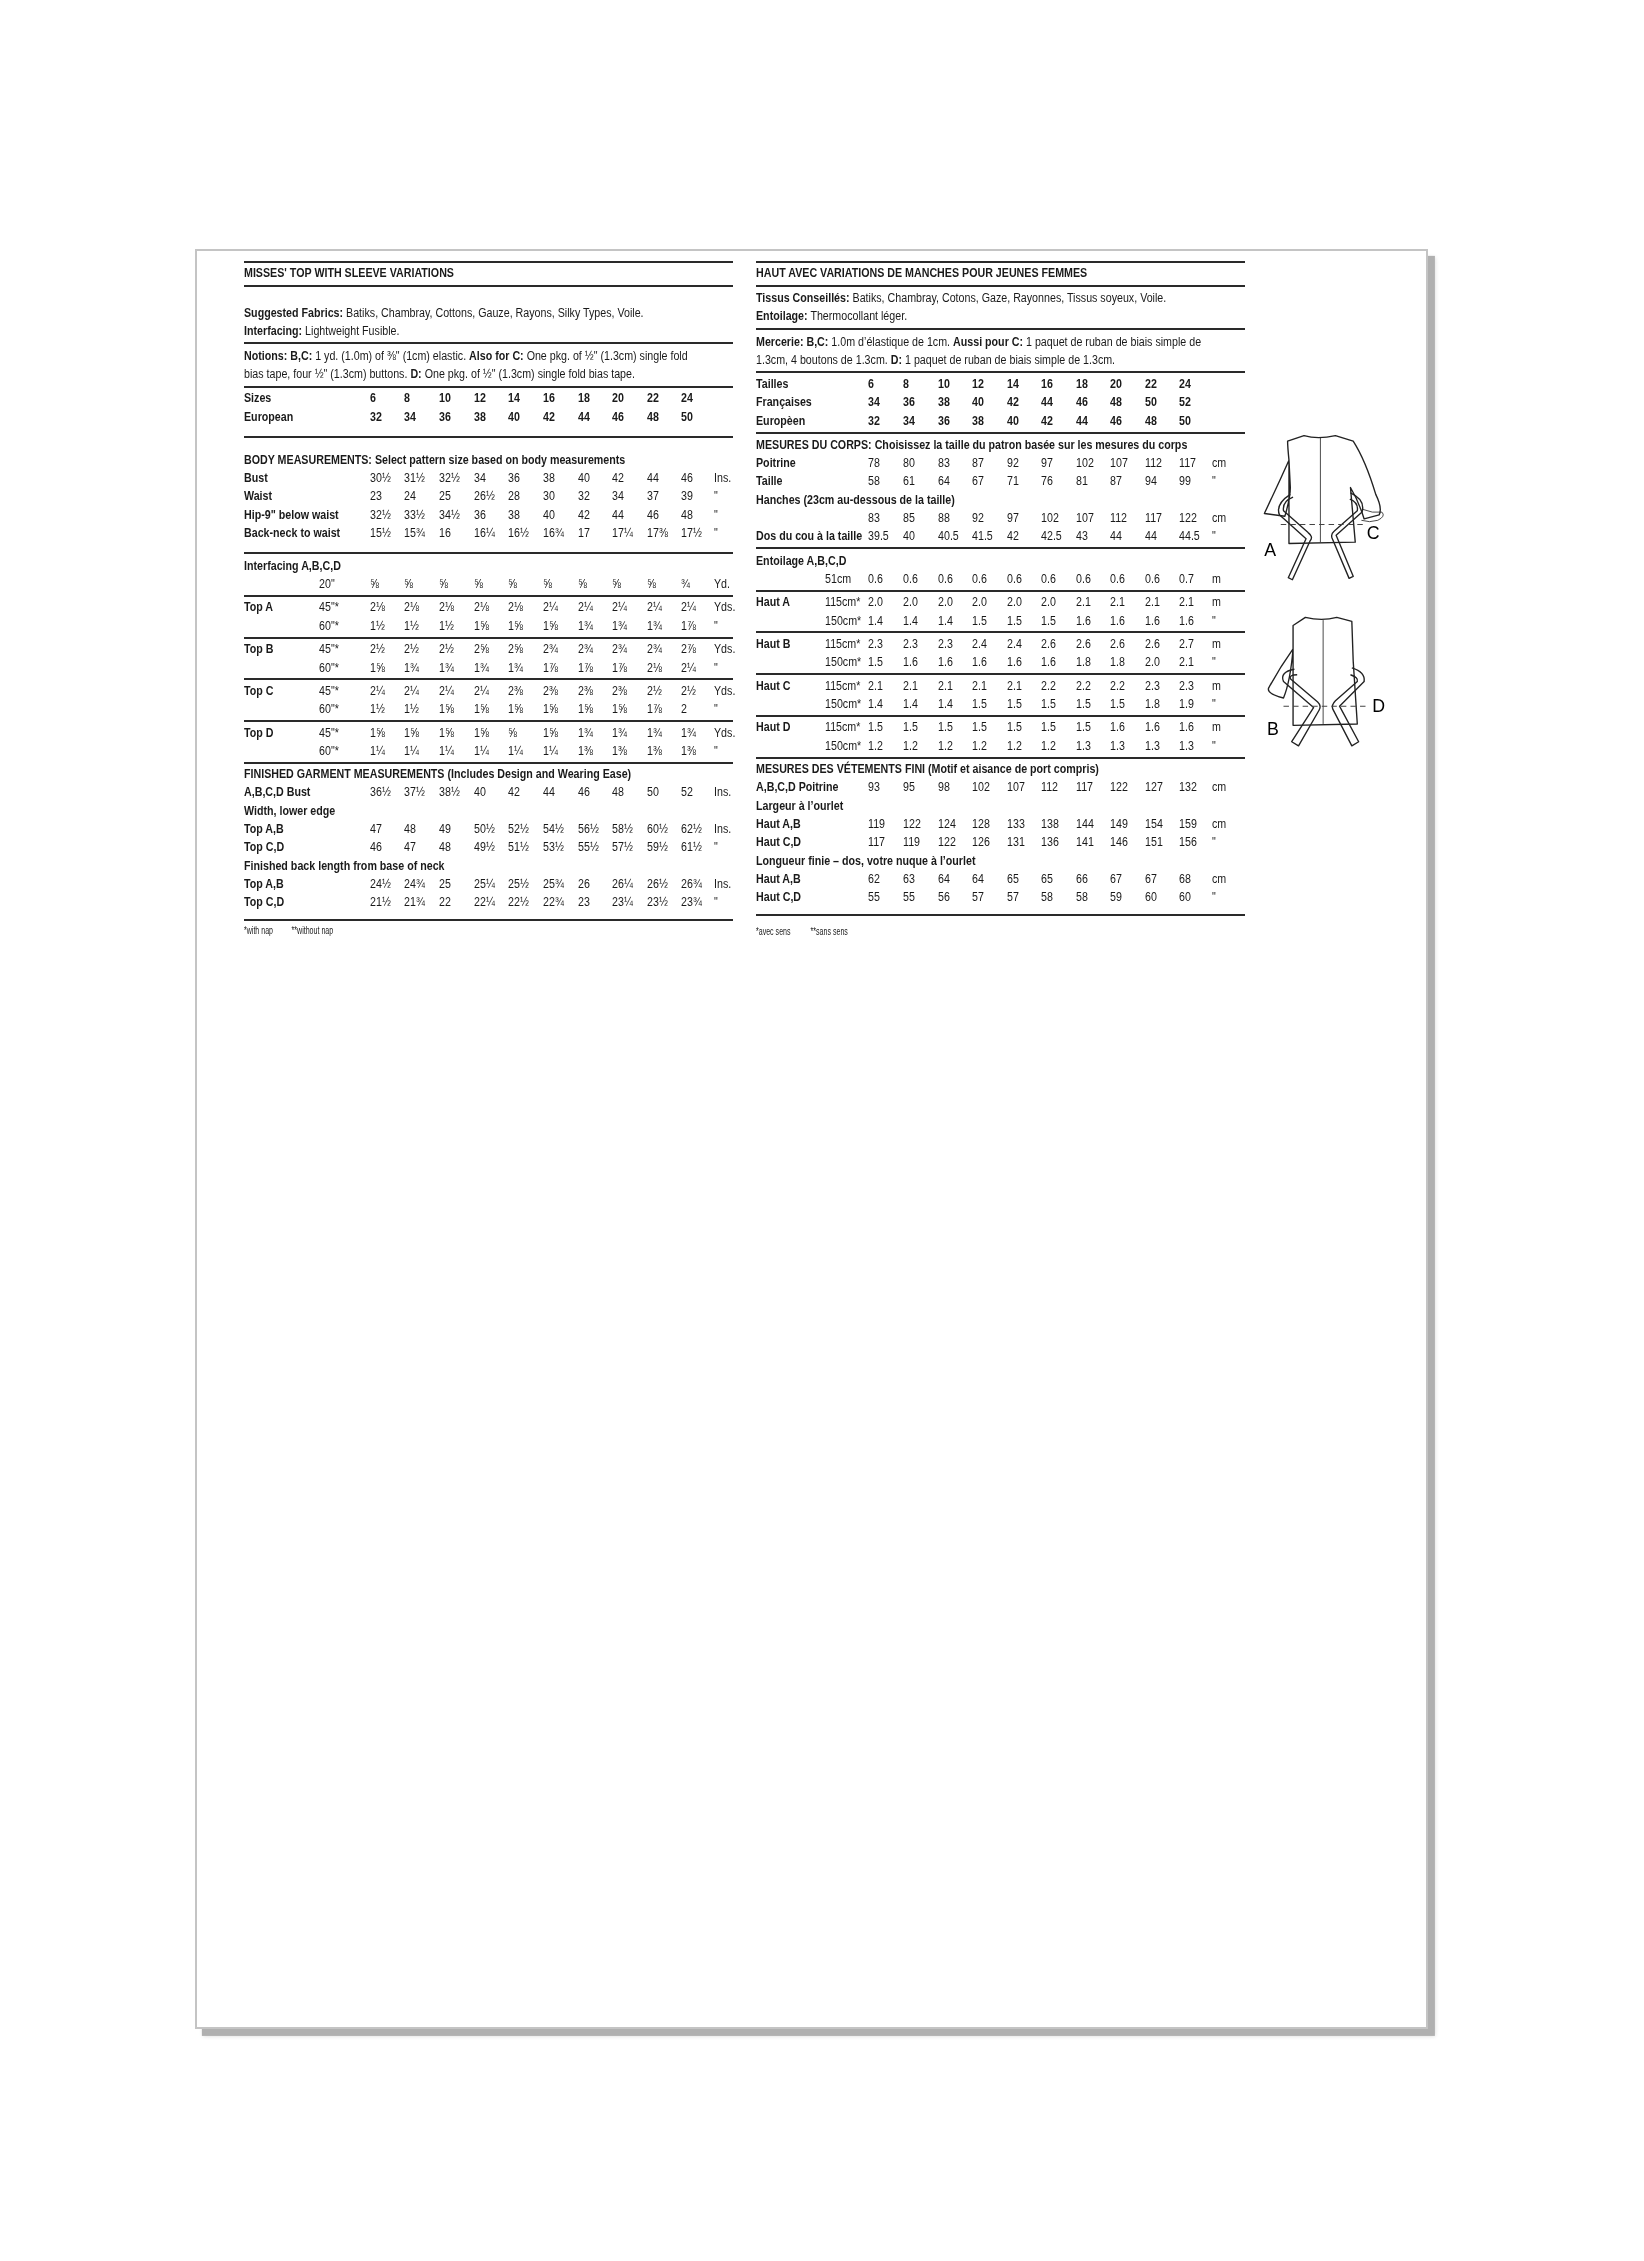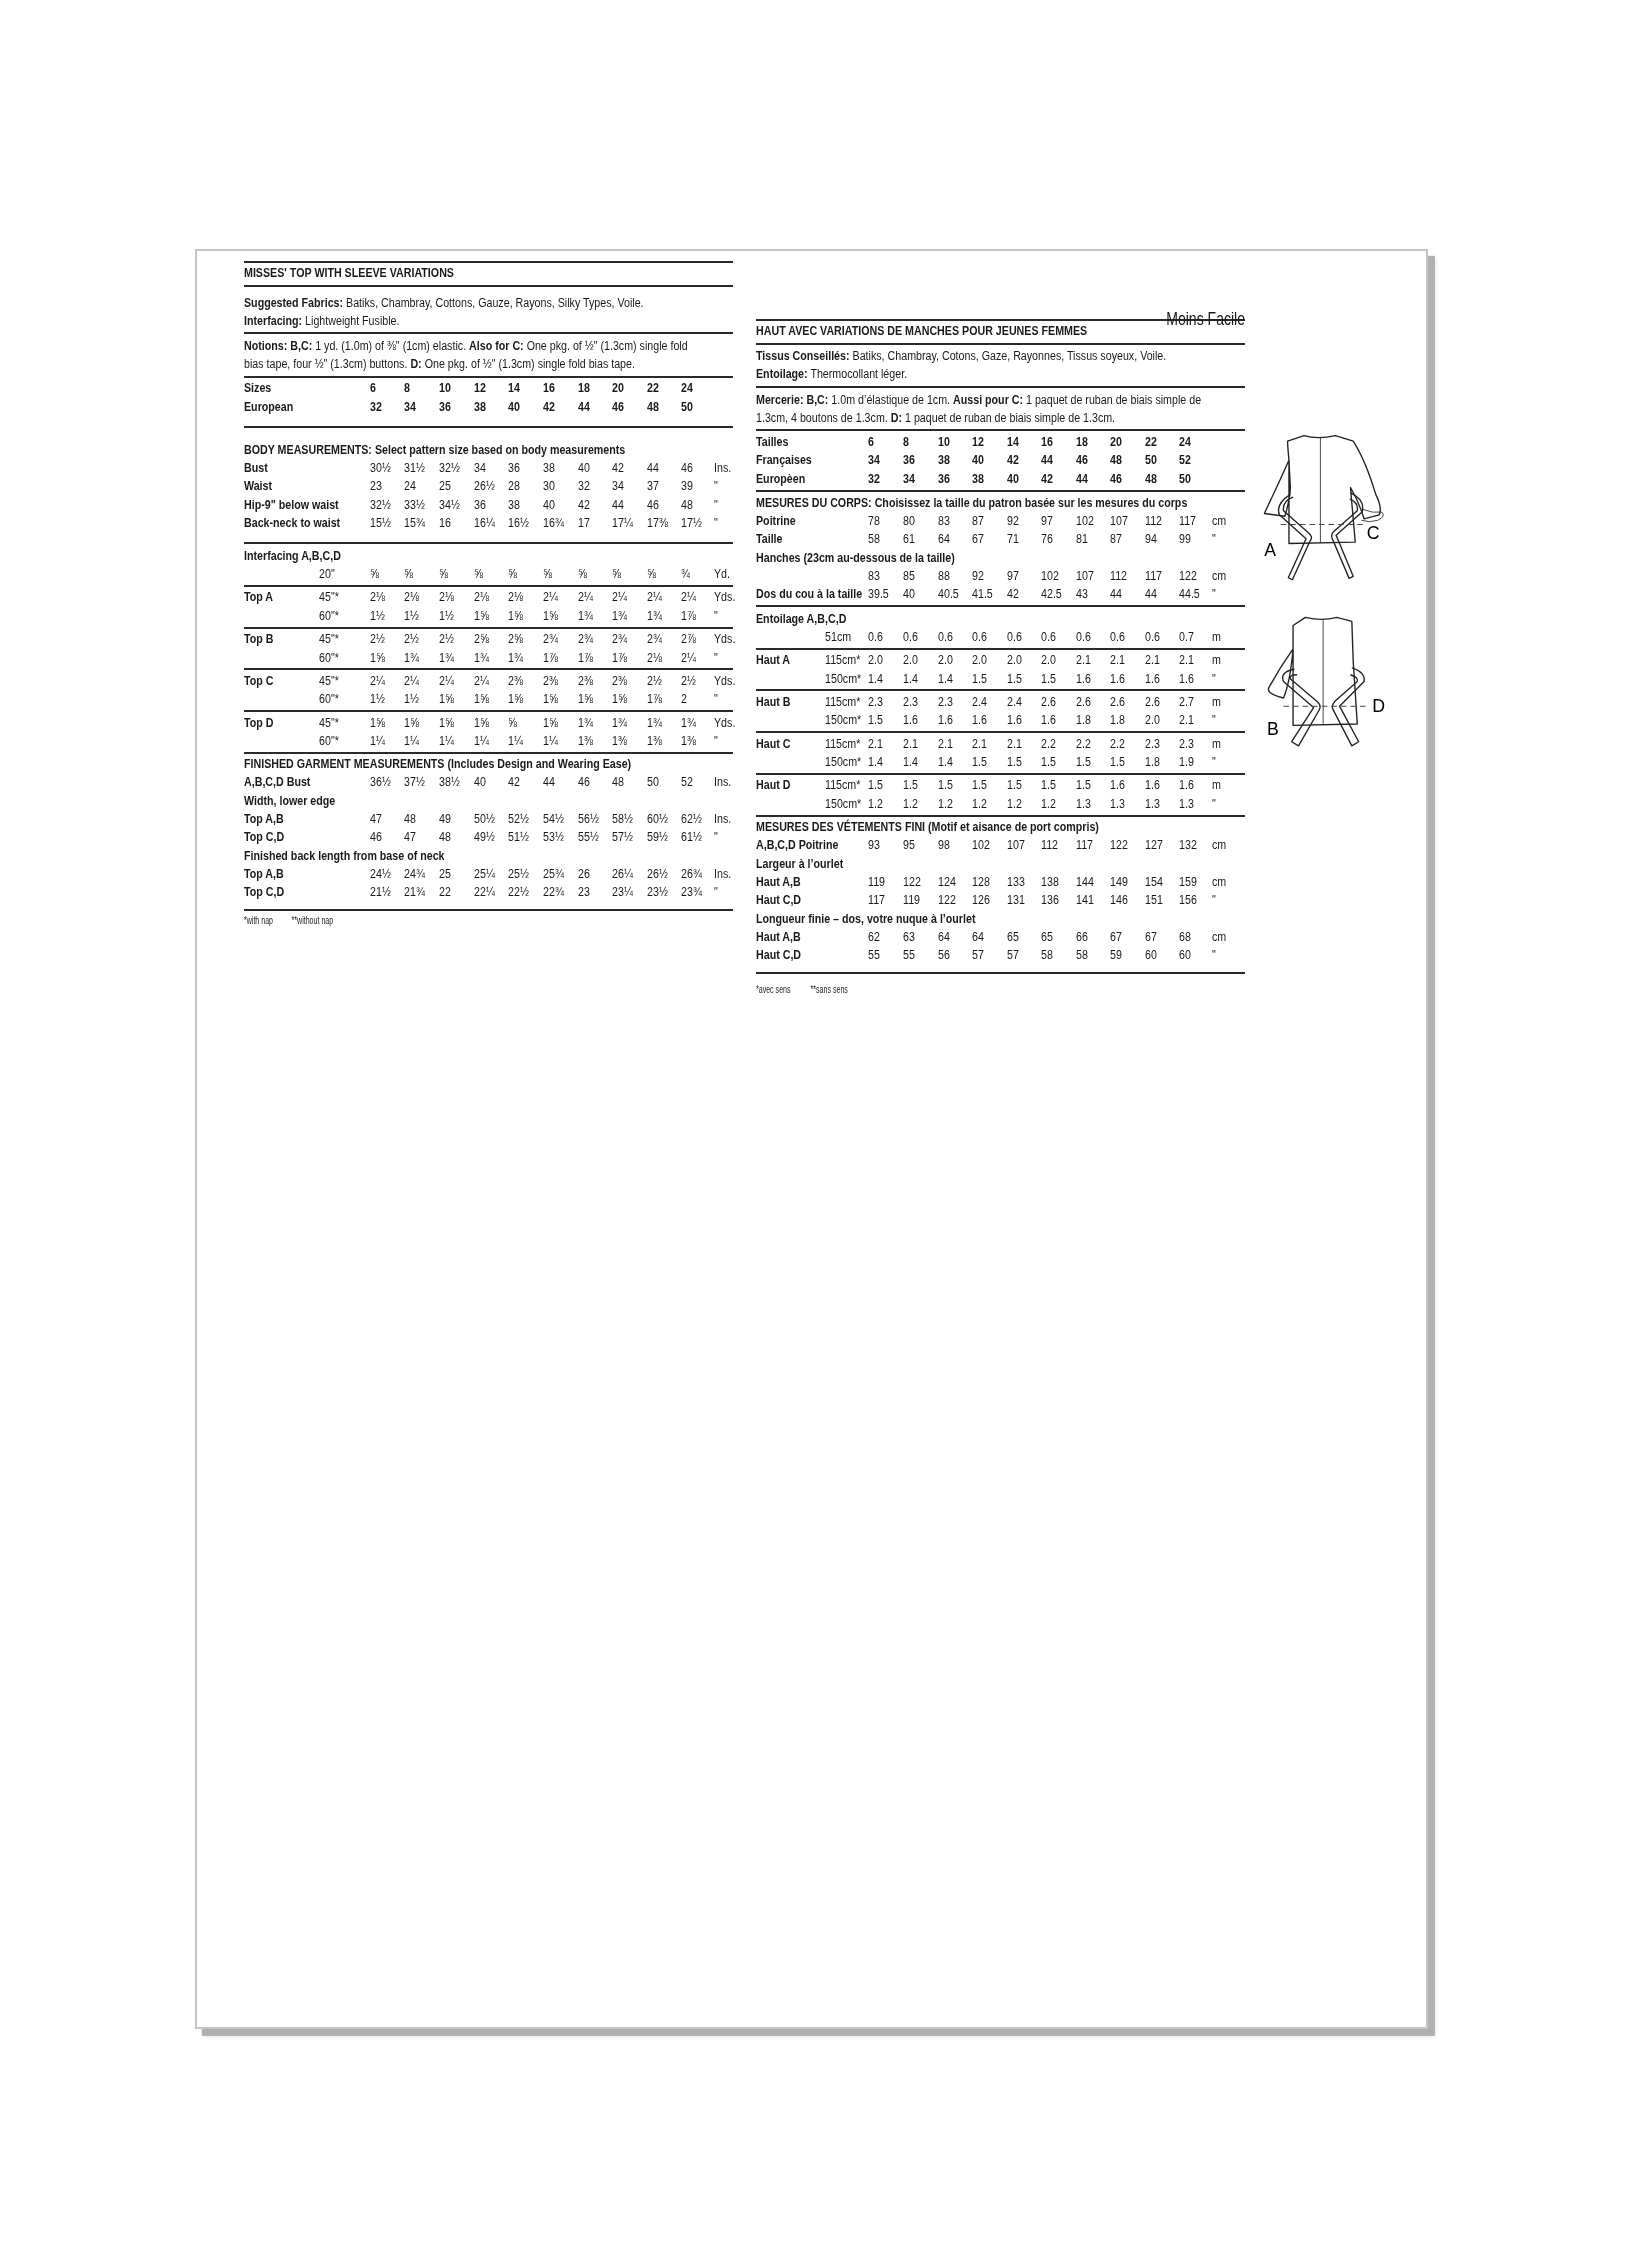--- a/index.html
+++ b/index.html
@@ -37,21 +37,21 @@
 </head>
 <body>
 
 <div class="page">
 
   <div class="col en">
     <div style="height:9.6px"></div>
     <div class="rule"></div>
     <div class="line title" style="margin-top:1.4px"><span class="sq">MISSES' TOP WITH SLEEVE VARIATIONS</span></div>
     <div class="rule" style="margin-top:2.7px"></div>
-    <div class="line" style="margin-top:7px"><span class="sq"><b>Suggested Fabrics:</b> <span>Batiks, Chambray, Cottons, Gauze, Rayons, Silky Types, Voile.</span></span></div>
+    <div class="line" style="margin-top:17px"><span class="sq"><b>Suggested Fabrics:</b> <span>Batiks, Chambray, Cottons, Gauze, Rayons, Silky Types, Voile.</span></span></div>
     <div class="line"><span class="sq"><b>Interfacing:</b> <span>Lightweight Fusible.</span></span></div>
     <div class="rule" style="margin-top:2.7px"></div>
     <div class="line" style="margin-top:2.7px"><span class="sq"><b>Notions: B,C:</b> <span>1 yd. (1.0m) of ⅜" (1cm) elastic.</span> <b>Also for C:</b> <span>One pkg. of ½" (1.3cm) single fold</span></span></div>
     <div class="line"><span class="sq"><span>bias tape, four ½" (1.3cm) buttons.</span> <b>D:</b> <span>One pkg. of ½" (1.3cm) single fold bias tape.</span></span></div>
     <div class="rule" style="margin-top:2.7px"></div>
     <div id="en-sizes" class="block" style="margin-top: 1.4px;">
         <div class="row bold">
           <span class="lbl">Sizes</span>
           <span class="v" style="left: 126px;">6</span>
           <span class="v" style="left: 160px;">8</span>
@@ -352,23 +352,20 @@
           <span class="v" style="left: 403px;">23½</span>
           <span class="v" style="left: 437px;">23¾</span>
           <span class="unit" style="left: 470px;">"</span>
         </div>
       </div>
     <div class="rule" style="margin-top:6.9px"></div>
     <div class="foot" style="margin-top:1.4px"><span><span>*with nap</span>&nbsp;&nbsp;&nbsp;&nbsp;<span>**without nap</span></span></div>
   </div>
 
   <div class="col fr">
-    <div class="hdr">
-      <div class="difficulty">Moins Facile</div>
-    </div>
     <div style="height:9.6px"></div>
     <div class="rule"></div>
     <div class="line title" style="margin-top:1.4px"><span class="sq">HAUT AVEC VARIATIONS DE MANCHES POUR JEUNES FEMMES</span></div>
     <div class="rule" style="margin-top:2.7px"></div>
     <div class="line" style="margin-top:2.7px"><span class="sq"><b>Tissus Conseillés:</b> <span>Batiks, Chambray, Cotons, Gaze, Rayonnes, Tissus soyeux, Voile.</span></span></div>
     <div class="line"><span class="sq"><b>Entoilage:</b> <span>Thermocollant léger.</span></span></div>
     <div class="rule" style="margin-top:2.7px"></div>
     <div class="line" style="margin-top:2.7px"><span class="sq"><b>Mercerie: B,C:</b> <span>1.0m d’élastique de 1cm.</span> <b>Aussi pour C:</b> <span>1 paquet de ruban de biais simple de</span></span></div>
     <div class="line"><span class="sq"><span>1.3cm, 4 boutons de 1.3cm.</span> <b>D:</b> <span>1 paquet de ruban de biais simple de 1.3cm.</span></span></div>
     <div class="rule" style="margin-top:2.7px"></div>

